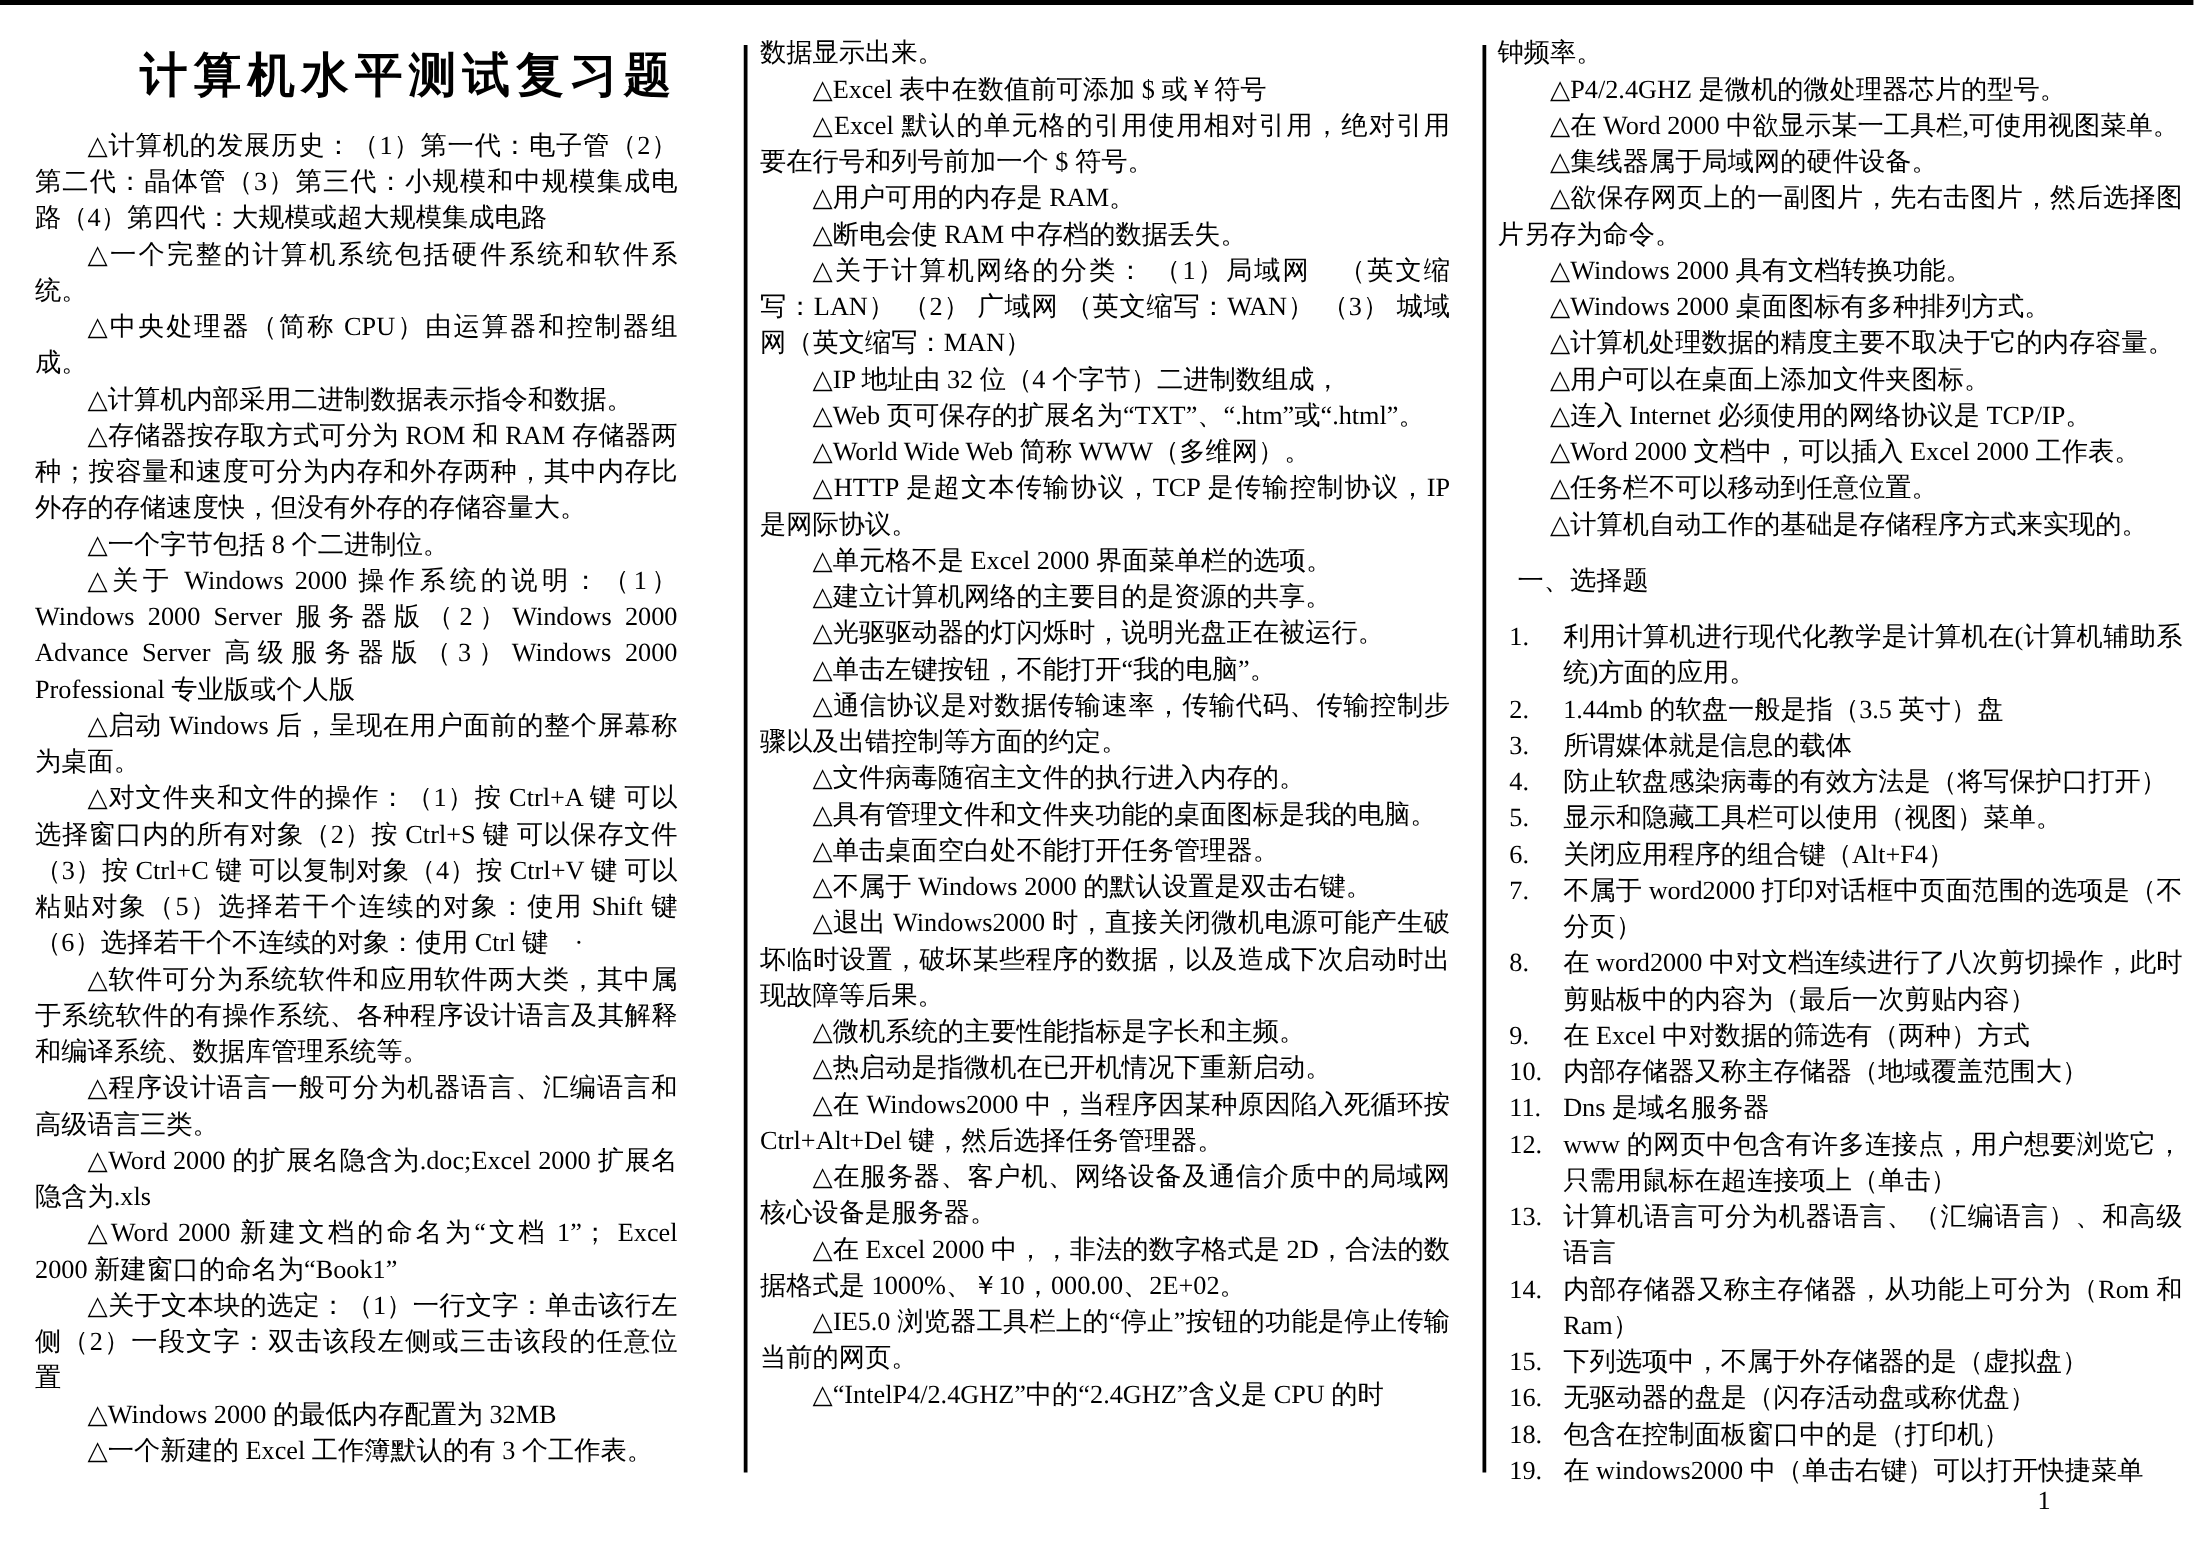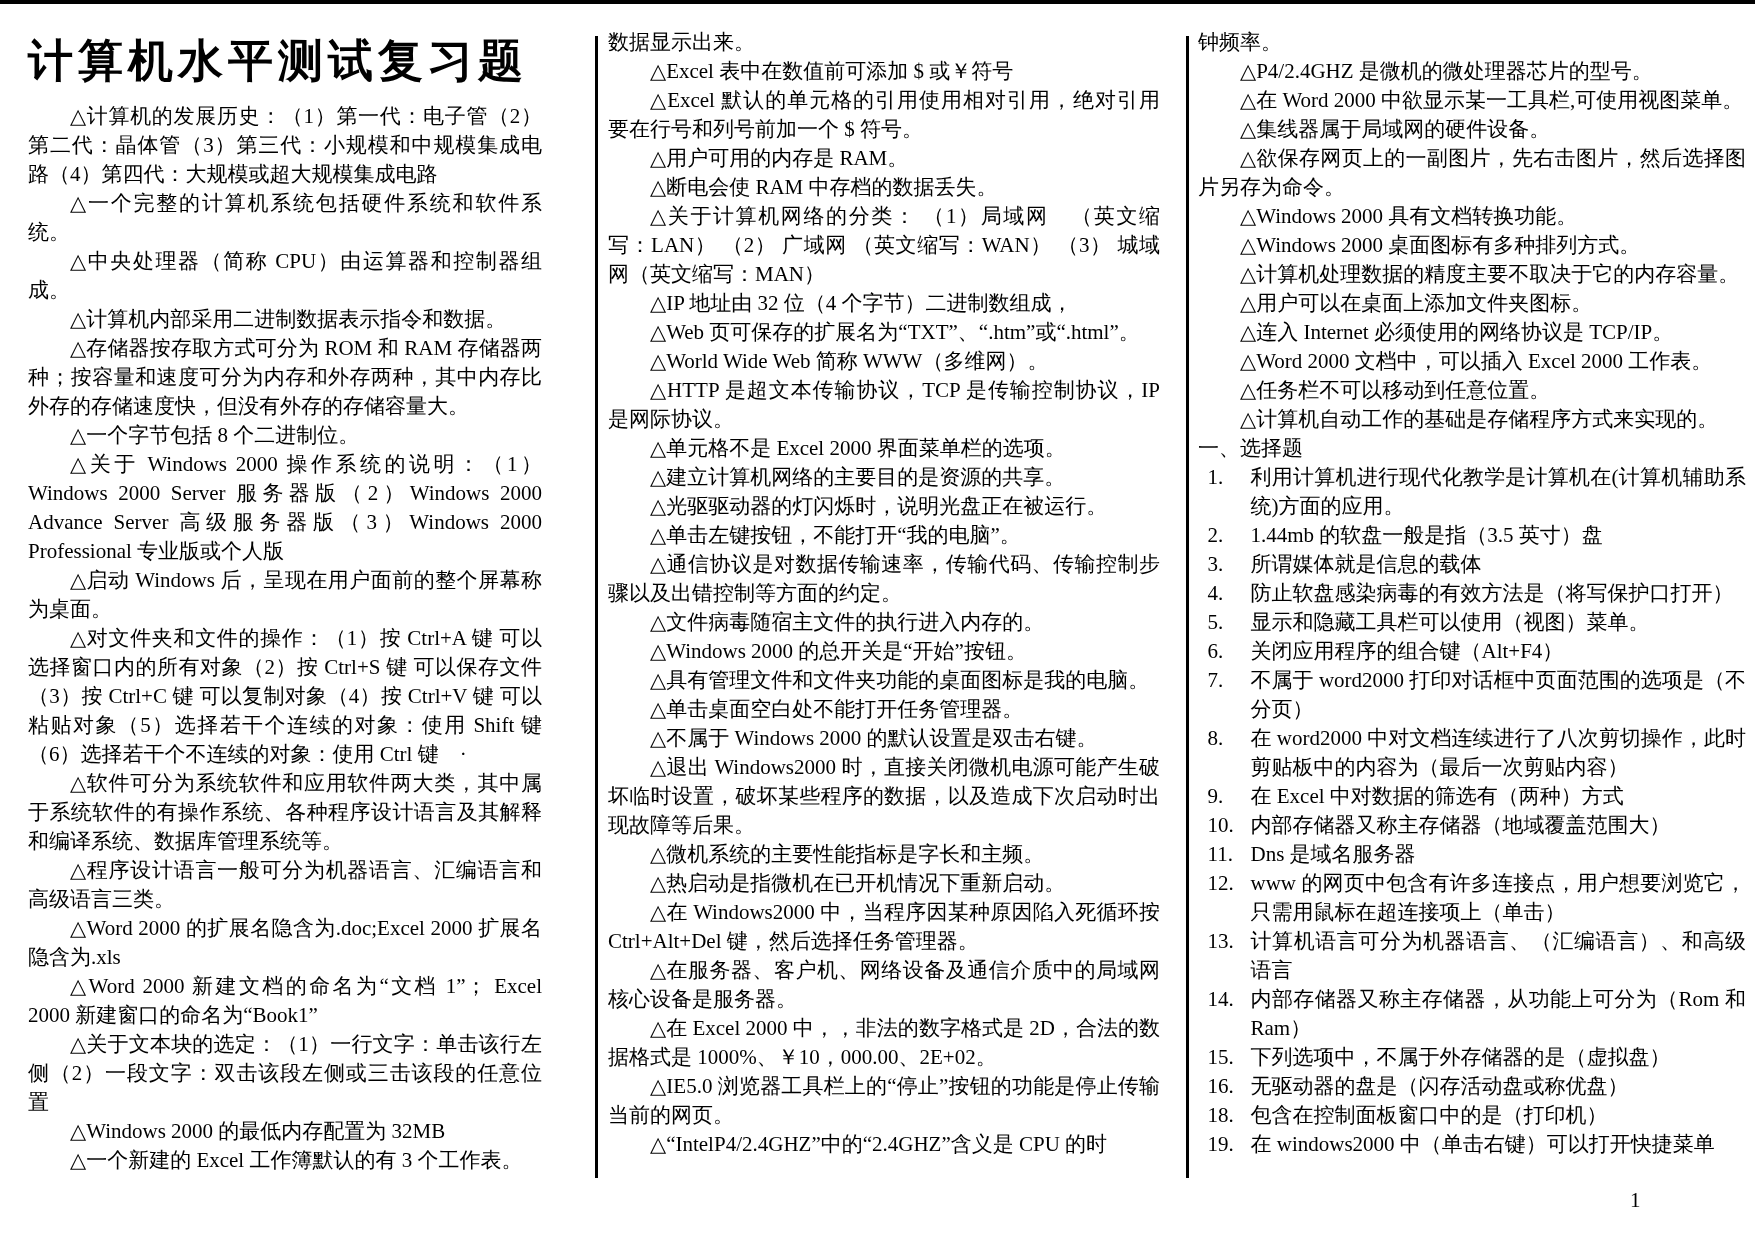--- a/index.html
+++ b/index.html
@@ -27,31 +27,31 @@
     height: 1142px;
     background: #000000;
   }
   .divider-1 { left: 595px; }
   .divider-2 { left: 1186px; }
   .col { position: absolute; text-align: justify; }
   .col1 { left: 28px;   top: 26px; width: 514px; }
   .col2 { left: 608px;  top: 28px; width: 552px; }
   .col3 { left: 1198px; top: 28px; width: 548px; }
   .title {
-    font-size: 45px;
+    font-size: 38px;
     font-weight: bold;
-    text-align: left;
+    text-align: right;
     letter-spacing: 5px;
     margin: 6px 0 12px 0;
     line-height: 58px;
     white-space: nowrap;
   }
   .para { margin: 0; text-indent: 2em; }
   .para.flush { text-indent: 0; }
-  .heading { margin: 0; text-indent: 0; }
+  .heading { margin: 16px; text-indent: 0; }
   .q-list { margin: 0; padding: 0; list-style: none; }
   .q-item { display: flex; margin: 0; }
   .q-num {
     flex: 0 0 2.5em;
     padding-left: 0.45em;
     box-sizing: border-box;
     white-space: nowrap;
   }
   .q-text { flex: 1 1 auto; text-align: justify; }
   .page-num {
@@ -138,21 +138,20 @@
         <p class="para">△建立计算机网络的主要目的是资源的共享。</p>
 
         <p class="para">△光驱驱动器的灯闪烁时，说明光盘正在被运行。</p>
 
         <p class="para">△单击左键按钮，不能打开“我的电脑”。</p>
 
         <p class="para">△通信协议是对数据传输速率，传输代码、传输控制步骤以及出错控制等方面的约定。</p>
 
         <p class="para">△文件病毒随宿主文件的执行进入内存的。</p>
 
-        <p class="para">△Windows 2000 的总开关是“开始”按钮。</p>
 
         <p class="para">△具有管理文件和文件夹功能的桌面图标是我的电脑。</p>
 
         <p class="para">△单击桌面空白处不能打开任务管理器。</p>
 
         <p class="para">△不属于 Windows 2000 的默认设置是双击右键。</p>
 
         <p class="para">△退出 Windows2000 时，直接关闭微机电源可能产生破坏临时设置，破坏某些程序的数据，以及造成下次启动时出现故障等后果。</p>
 
         <p class="para">△微机系统的主要性能指标是字长和主频。</p>

